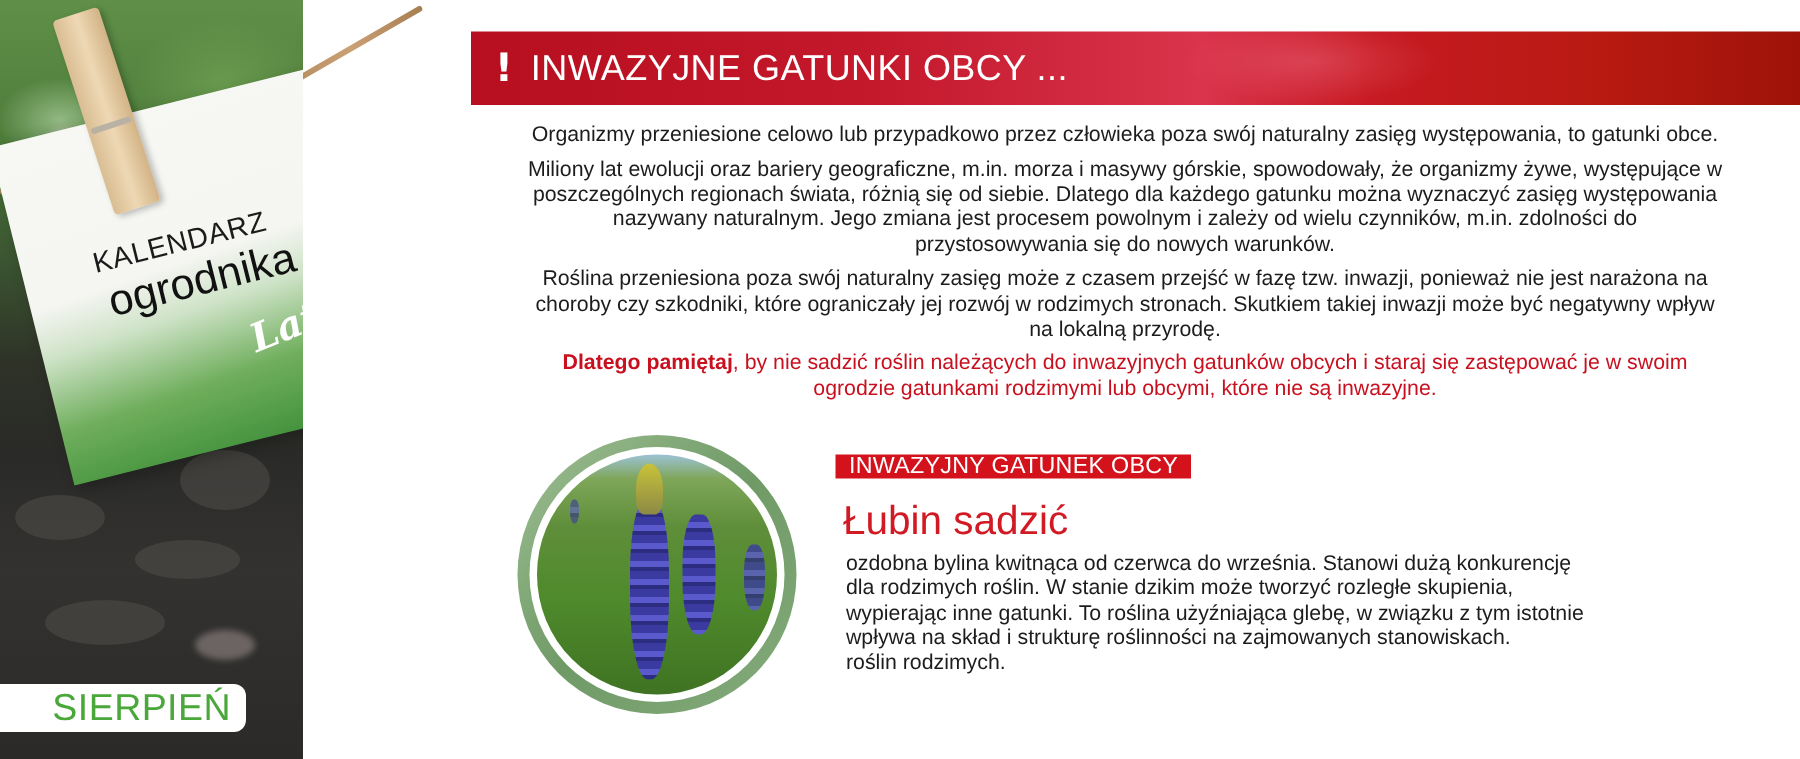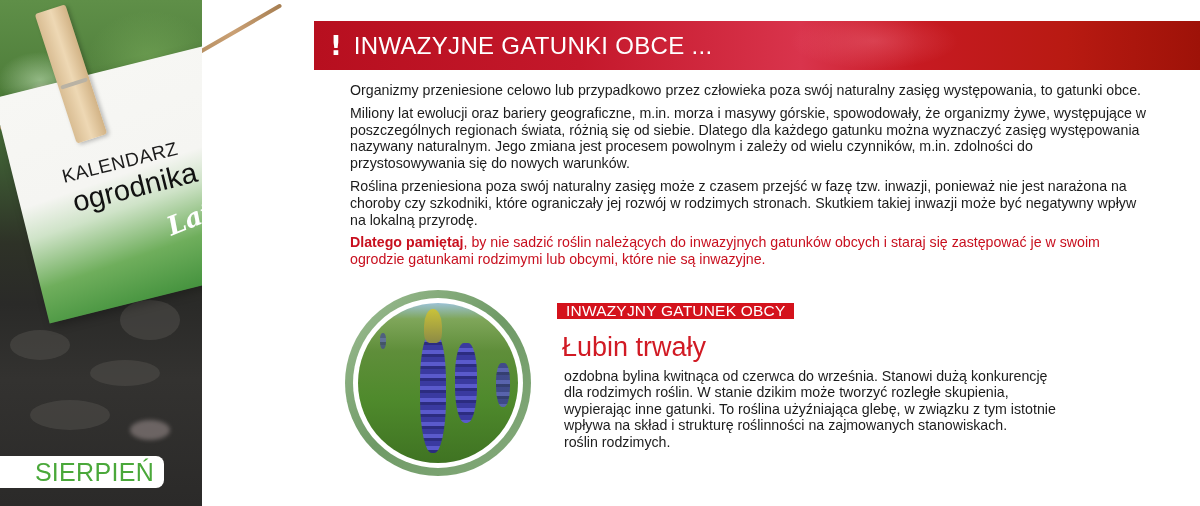--- a/index.html
+++ b/index.html
@@ -75,21 +75,21 @@
     }
     .banner .title {
       color: #fff; font-size: 24px; letter-spacing: 0.3px; font-family: "Liberation Sans", sans-serif;
     }
 
     
     .content {
       position: absolute; left: 350px; top: 82px; width: 800px;
       font-family: "Liberation Sans", sans-serif; font-size: 14.2px; line-height: 16.8px; color: #1c1c1c;
     }
-    .content p { margin-bottom: 6px; }
+    .content p { margin-bottom: 6px; text-align: center; }
     .content p.warn { color: #c8101f; margin-top: 2px; }
     .content p.warn b { font-weight: bold; }
 
     
     .photo-ring {
       position: absolute; left: 345px; top: 290px; width: 186px; height: 186px; border-radius: 50%;
       background: linear-gradient(135deg, #9fbf94, #6f9a66 50%, #86ab7c);
       padding: 8px;
     }
     .photo-ring .inner {
@@ -146,21 +146,21 @@
 
   <div class="month-pill">
     <span>SIERPIEŃ</span>
   </div>
 </div>
 
 <div class="twine" style="left:186px;top:58px;width:110px;transform:rotate(-30deg);z-index:2;"></div>
 
 <div class="banner">
   <span class="excl">!</span>
-  <span class="title">INWAZYJNE GATUNKI OBCE ...</span>
+  <span class="title">INWAZYJNE GATUNKI OBCY ...</span>
 </div>
 
 <div class="content">
   <p>Organizmy przeniesione celowo lub przypadkowo przez człowieka poza swój naturalny zasięg występowania, to gatunki obce.</p>
   <p>Miliony lat ewolucji oraz bariery geograficzne, m.in. morza i masywy górskie, spowodowały, że organizmy żywe, występujące w poszczególnych regionach świata, różnią się od siebie. Dlatego dla każdego gatunku można wyznaczyć zasięg występowania nazywany naturalnym. Jego zmiana jest procesem powolnym i zależy od wielu czynników, m.in. zdolności do przystosowywania się do nowych warunków.</p>
   <p>Roślina przeniesiona poza swój naturalny zasięg może z czasem przejść w fazę tzw. inwazji, ponieważ nie jest narażona na choroby czy szkodniki, które ograniczały jej rozwój w rodzimych stronach. Skutkiem takiej inwazji może być negatywny wpływ na lokalną przyrodę.</p>
   <p class="warn"><b>Dlatego pamiętaj</b><span>, by nie sadzić roślin należących do inwazyjnych gatunków obcych i staraj się zastępować je w swoim ogrodzie gatunkami rodzimymi lub obcymi, które nie są inwazyjne.</span></p>
 </div>
 
 <div class="photo-ring">
@@ -169,20 +169,20 @@
       <div class="lupine" style="left:62px;top:30px;width:26px;height:120px;"></div>
       <div class="lupine-tip" style="left:66px;top:6px;width:18px;height:34px;"></div>
       <div class="lupine" style="left:97px;top:40px;width:22px;height:80px;"></div>
       <div class="lupine" style="left:138px;top:60px;width:14px;height:44px;opacity:0.8;"></div>
       <div class="lupine" style="left:22px;top:30px;width:6px;height:16px;opacity:0.6;"></div>
     </div>
   </div>
 </div>
 
 <div class="species-tag">INWAZYJNY GATUNEK OBCY</div>
-<div class="species-name">Łubin trwały</div>
+<div class="species-name">Łubin sadzić</div>
 <div class="species-desc">
   <div>ozdobna bylina kwitnąca od czerwca do września. Stanowi dużą konkurencję</div>
   <div>dla rodzimych roślin. W stanie dzikim może tworzyć rozległe skupienia,</div>
   <div>wypierając inne gatunki. To roślina użyźniająca glebę, w związku z tym istotnie</div>
   <div>wpływa na skład i strukturę roślinności na zajmowanych stanowiskach.</div>
   <div>roślin rodzimych.</div>
 </div>
 
 </body></html>

